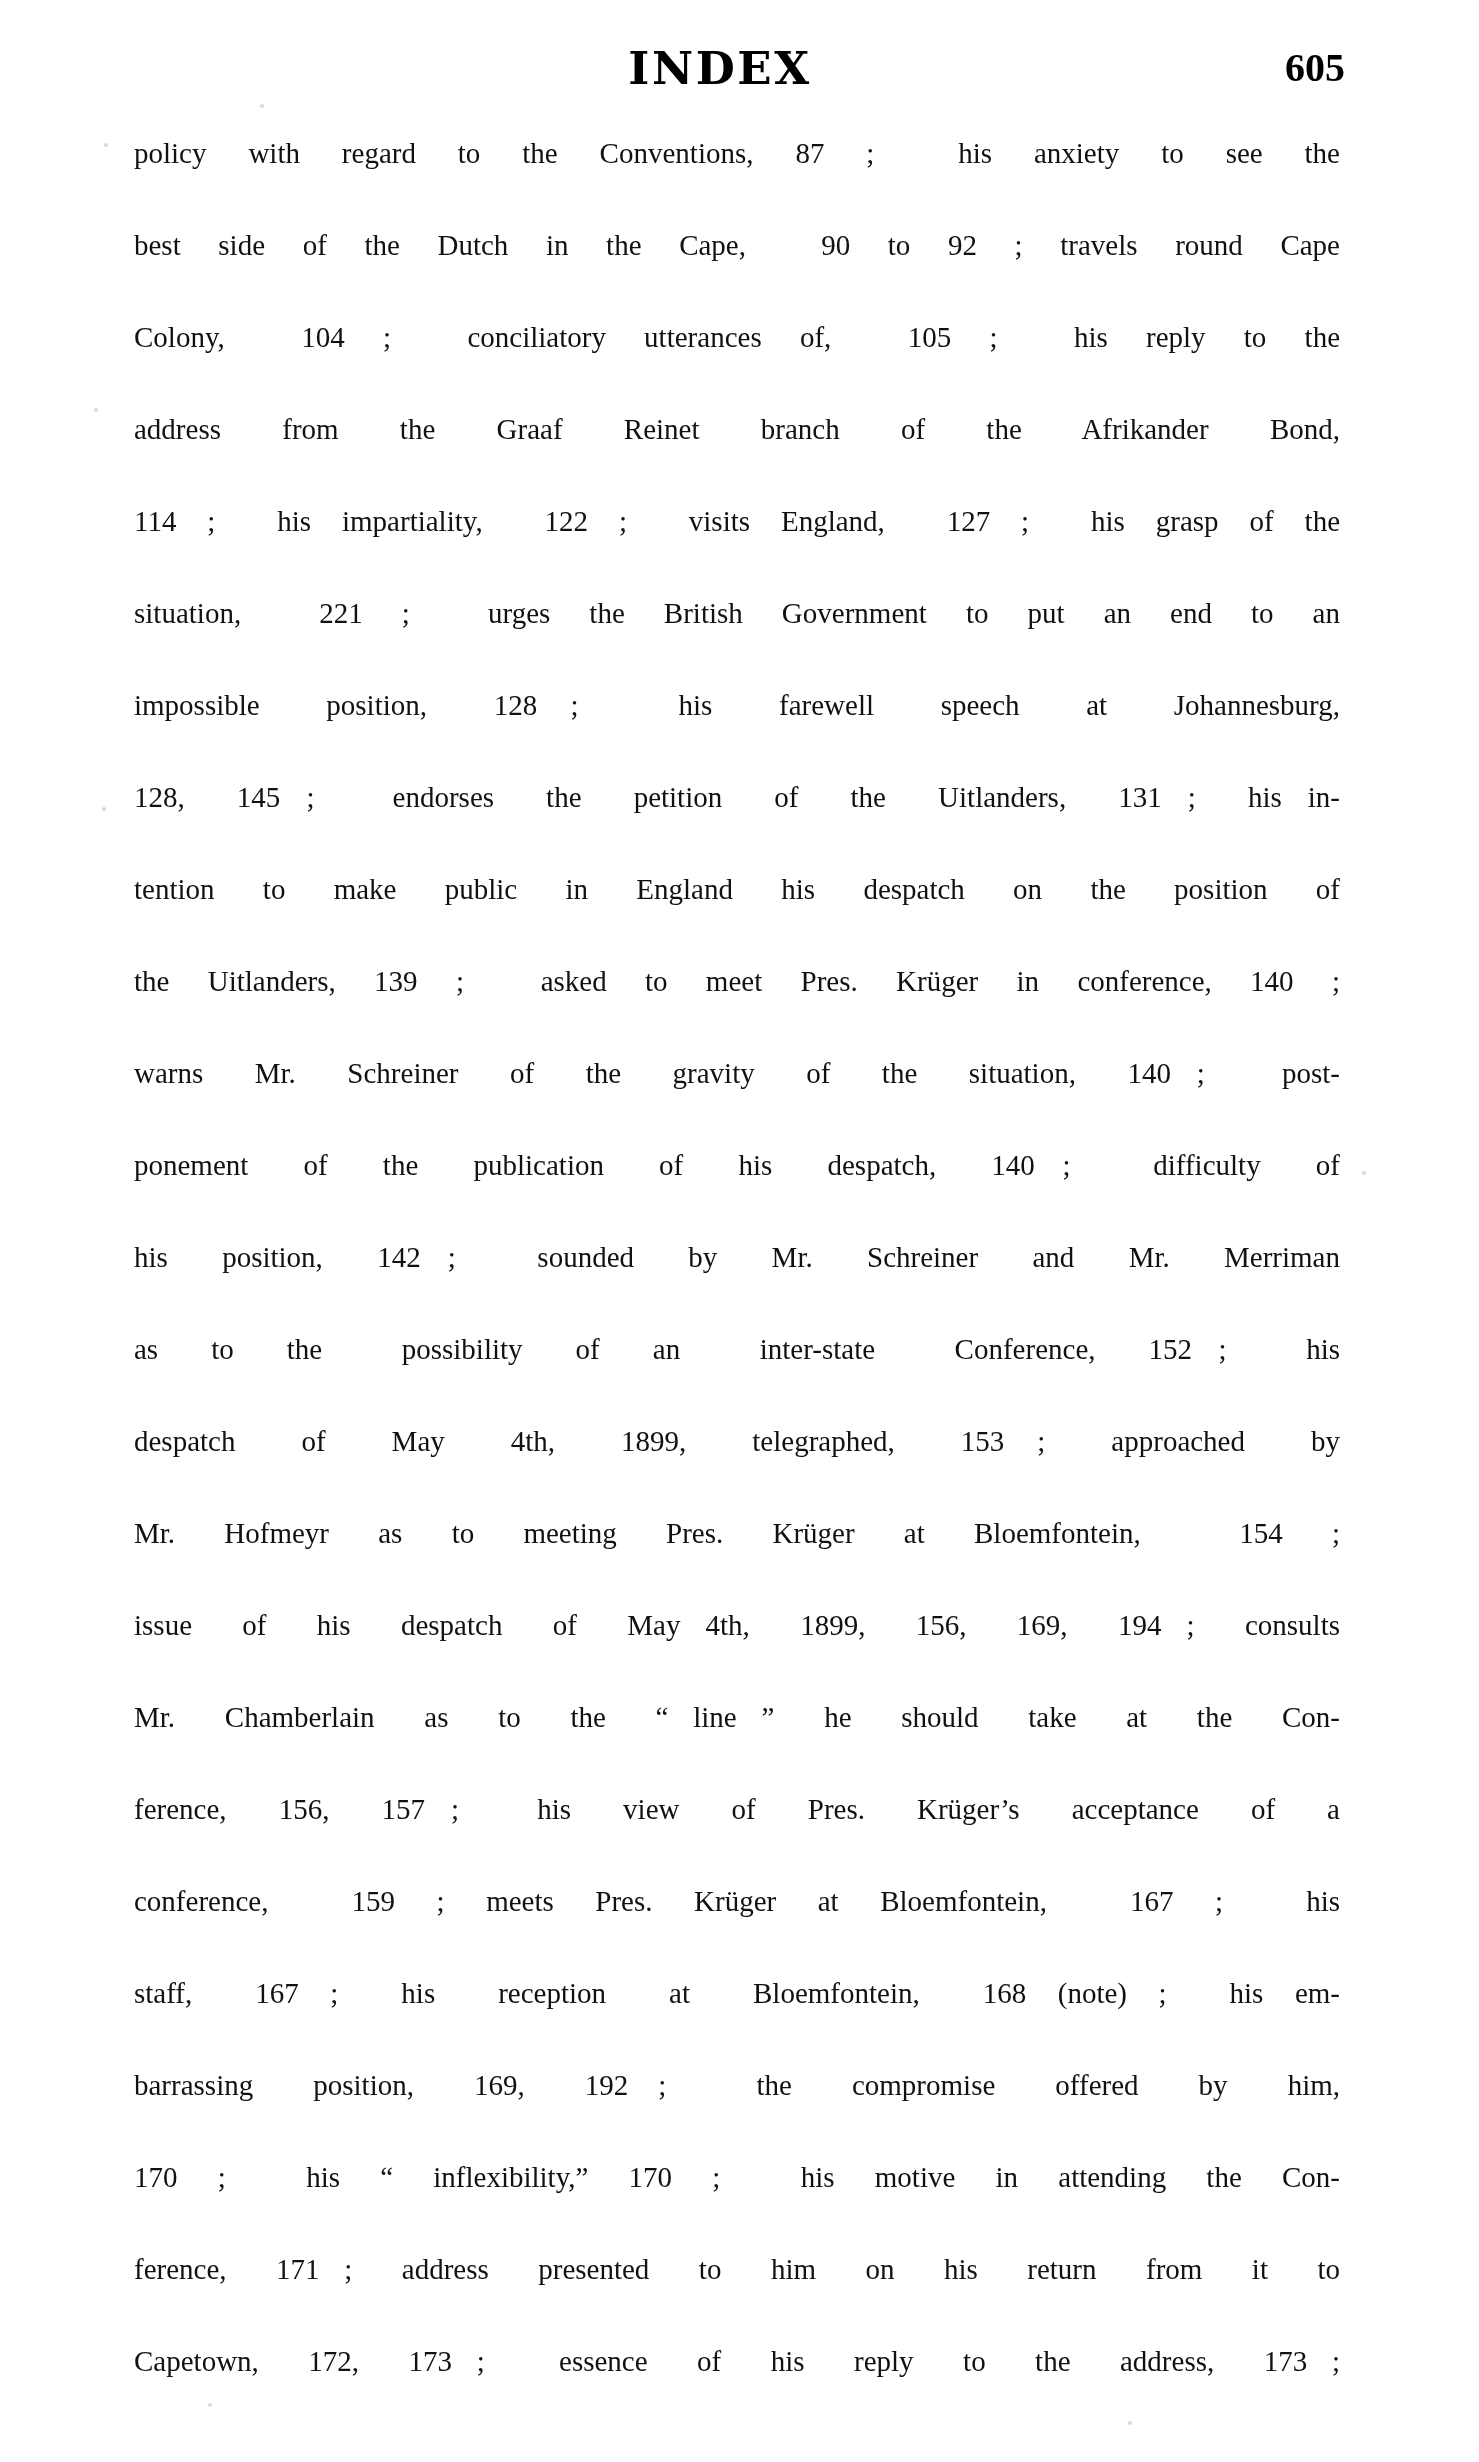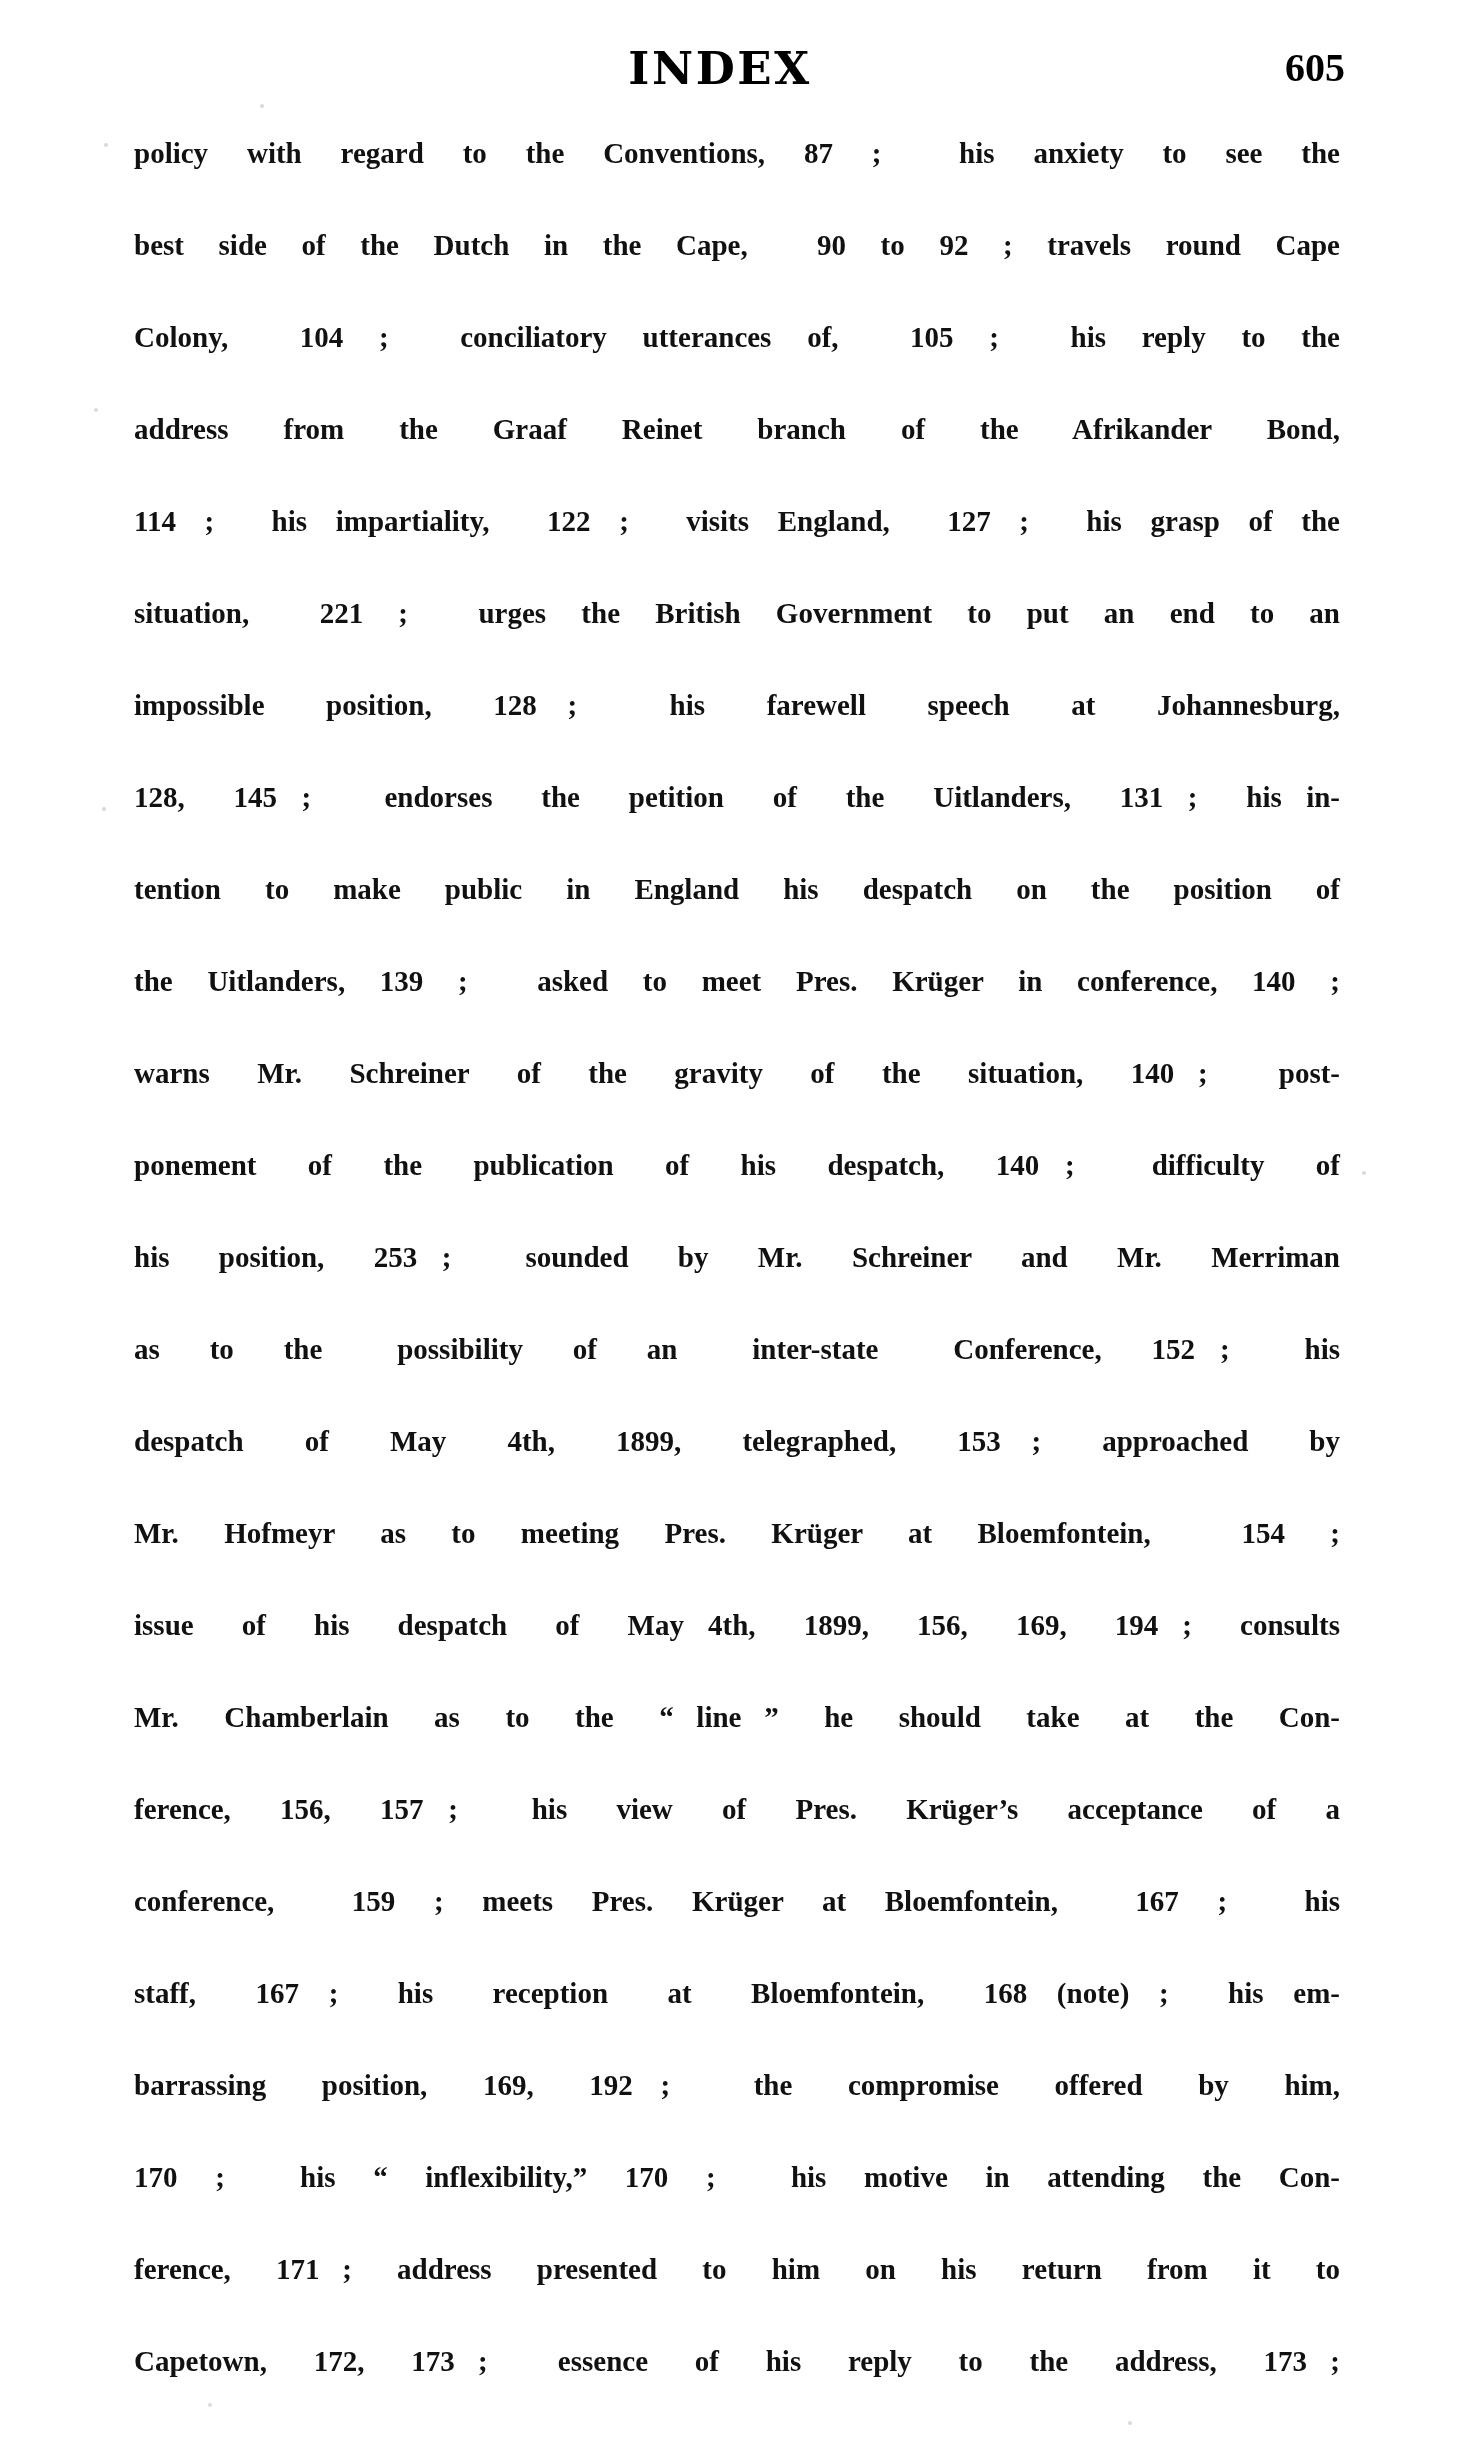--- a/index.html
+++ b/index.html
@@ -60,21 +60,20 @@
     font-family: "Liberation Serif", serif;
     font-size: 29px;
     line-height: 46px;
     color: #111;
     text-align: justify;
     text-justify: inter-word;
   }
   .body-text .ln {
     display: block;
     white-space: pre-wrap;
-    font-weight: bold;
   }
   
   .ln {
     text-align: justify;
   }
   .ln:after {
     content: "";
     display: inline-block;
     width: 100%;
   }
@@ -101,21 +100,21 @@
     <span class="ln">Colony,  104 ;  conciliatory utterances of,  105 ;  his reply to the</span>
     <span class="ln">address from the Graaf Reinet branch of the Afrikander Bond,</span>
     <span class="ln">114 ;  his impartiality,  122 ;  visits England,  127 ;  his grasp of the</span>
     <span class="ln">situation,  221 ;  urges the British Government to put an end to an</span>
     <span class="ln">impossible  position,  128 ;   his  farewell  speech  at  Johannesburg,</span>
     <span class="ln">128,  145 ;   endorses  the  petition  of  the  Uitlanders,  131 ;  his in-</span>
     <span class="ln">tention to make public in England his despatch on the position of</span>
     <span class="ln">the Uitlanders, 139 ;  asked to meet Pres. Krüger in conference, 140 ;</span>
     <span class="ln">warns  Mr.  Schreiner  of  the  gravity  of  the  situation,  140 ;   post-</span>
     <span class="ln">ponement  of  the  publication  of  his  despatch,  140 ;   difficulty  of</span>
-    <span class="ln">his  position,  253 ;   sounded  by  Mr.  Schreiner  and  Mr.  Merriman</span>
+    <span class="ln">his  position,  142 ;   sounded  by  Mr.  Schreiner  and  Mr.  Merriman</span>
     <span class="ln">as  to  the   possibility  of  an   inter-state   Conference,  152 ;   his</span>
     <span class="ln">despatch  of  May  4th,  1899,  telegraphed,  153 ;  approached  by</span>
     <span class="ln">Mr. Hofmeyr as to meeting Pres. Krüger at Bloemfontein,  154 ;</span>
     <span class="ln">issue  of  his  despatch  of  May 4th,  1899,  156,  169,  194 ;  consults</span>
     <span class="ln">Mr.  Chamberlain  as  to  the  “ line ”  he  should  take  at  the  Con-</span>
     <span class="ln">ference,  156,  157 ;   his  view  of  Pres.  Krüger’s  acceptance  of  a</span>
     <span class="ln">conference,  159 ; meets Pres. Krüger at Bloemfontein,  167 ;  his</span>
     <span class="ln">staff,  167 ;  his  reception  at  Bloemfontein,  168 (note) ;  his em-</span>
     <span class="ln">barrassing  position,  169,  192 ;   the  compromise  offered  by  him,</span>
     <span class="ln">170 ;  his “ inflexibility,” 170 ;  his motive in attending the Con-</span>

